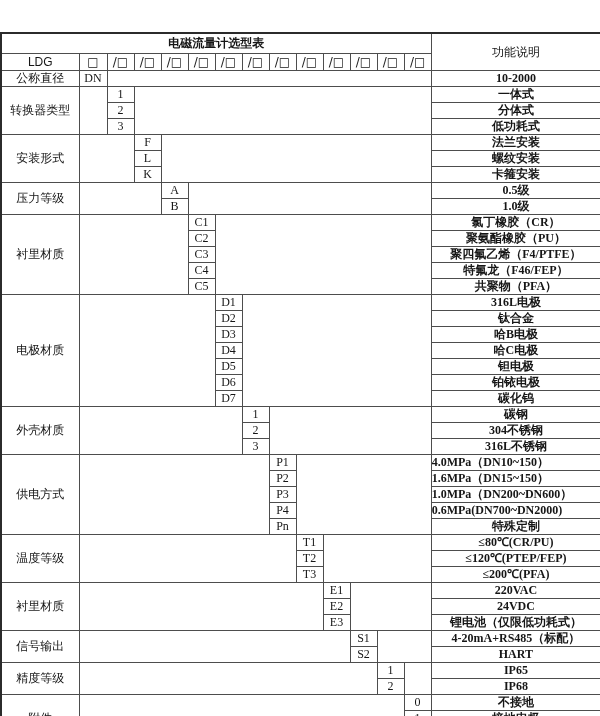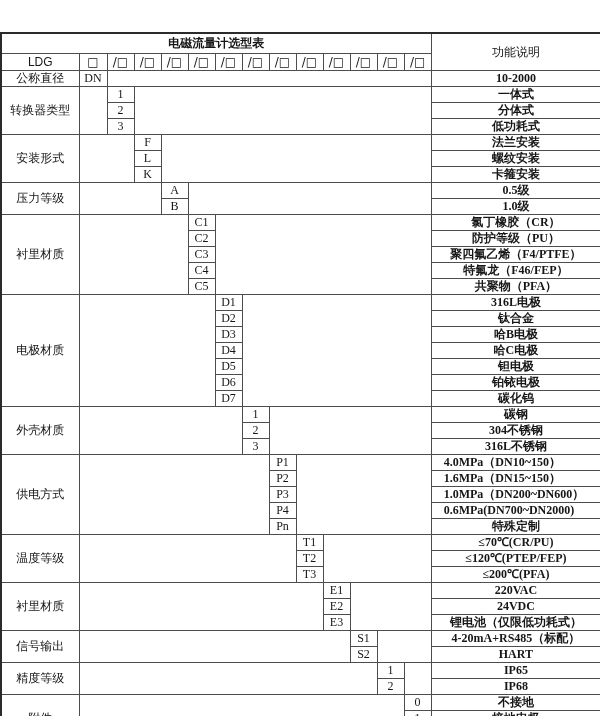--- a/index.html
+++ b/index.html
@@ -23,21 +23,21 @@
     text-align:center;
     vertical-align:middle;
   }
   td.title-cell{font-size:14px;font-weight:bold;height:19px;}
   td.func-head{font-size:14px;font-weight:normal;}
   td.model-prefix{text-align:left;padding-left:6px;height:16px;font-family:Liberation Sans, sans-serif;font-size:12px;}
   td.model-box{font-family:"DejaVu Sans", sans-serif;font-size:11px;height:16px;}
   td.sec-label{font-size:12px;letter-spacing:0;}
   td.sec-code{font-family:Liberation Serif, serif;font-size:11px;height:15px;}
   td.sec-desc{font-size:12px;height:15px;font-weight:bold;}
-  td.sec-desc.left{text-align:left;padding-left:12px;}
+  td.sec-desc.left{text-align:left;padding-left:0;}
   td.spacer{background:#fff;}
 </style>
 </head>
 <body>
 
 <div class="sheet">
   <table class="spec">
     <colgroup>
       <col style="width:78px">
       <col style="width:28px">
@@ -127,21 +127,21 @@
         </tr>
         <tr>
           <td class="sec-label" rowspan="5">衬里材质</td>
           <td class="spacer" rowspan="5" colspan="4"></td>
           <td class="sec-code">C1</td>
           <td class="spacer" rowspan="5" colspan="8"></td>
           <td class="sec-desc">氯丁橡胶（CR）</td>
         </tr>
         <tr>
           <td class="sec-code">C2</td>
-          <td class="sec-desc">防护等级（PU）</td>
+          <td class="sec-desc">聚氨酯橡胶（PU）</td>
         </tr>
         <tr>
           <td class="sec-code">C3</td>
           <td class="sec-desc">聚四氟乙烯（F4/PTFE）</td>
         </tr>
         <tr>
           <td class="sec-code">C4</td>
           <td class="sec-desc">特氟龙（F46/FEP）</td>
         </tr>
         <tr>
@@ -215,21 +215,21 @@
         </tr>
         <tr>
           <td class="sec-code">Pn</td>
           <td class="sec-desc">特殊定制</td>
         </tr>
         <tr>
           <td class="sec-label" rowspan="3">温度等级</td>
           <td class="spacer" rowspan="3" colspan="8"></td>
           <td class="sec-code">T1</td>
           <td class="spacer" rowspan="3" colspan="4"></td>
-          <td class="sec-desc">≤70℃(CR/PU)</td>
+          <td class="sec-desc">≤80℃(CR/PU)</td>
         </tr>
         <tr>
           <td class="sec-code">T2</td>
           <td class="sec-desc">≤120℃(PTEP/FEP)</td>
         </tr>
         <tr>
           <td class="sec-code">T3</td>
           <td class="sec-desc">≤200℃(PFA)</td>
         </tr>
         <tr>

